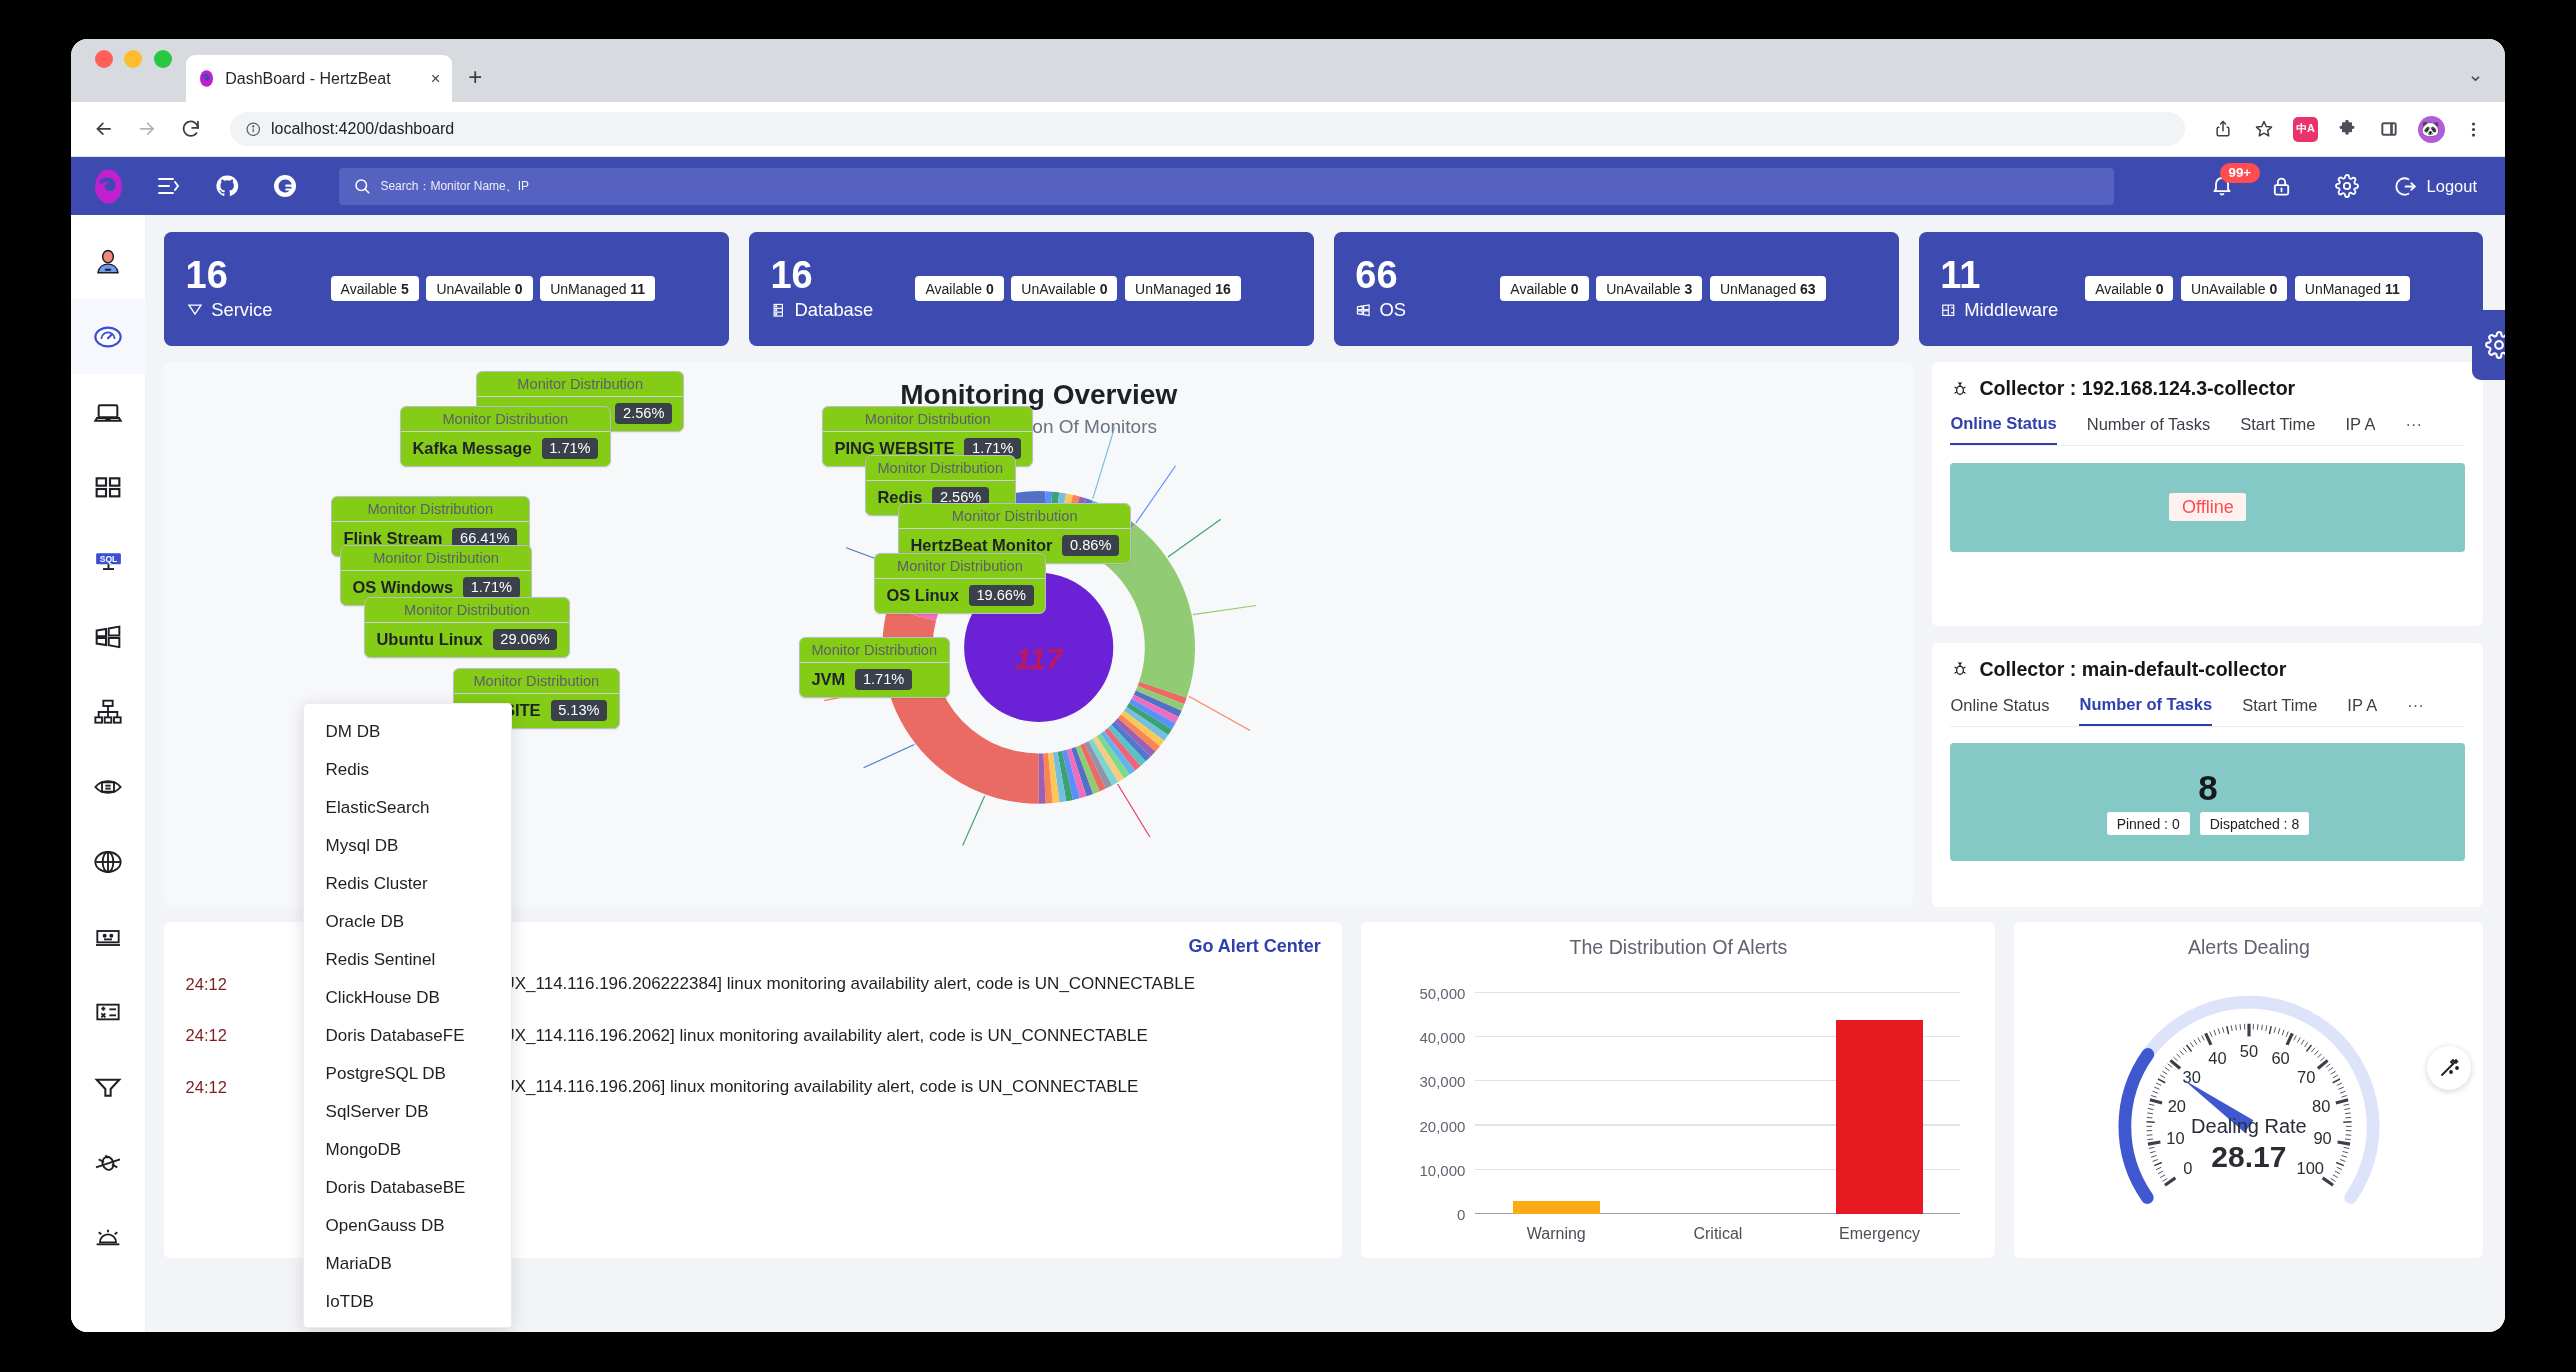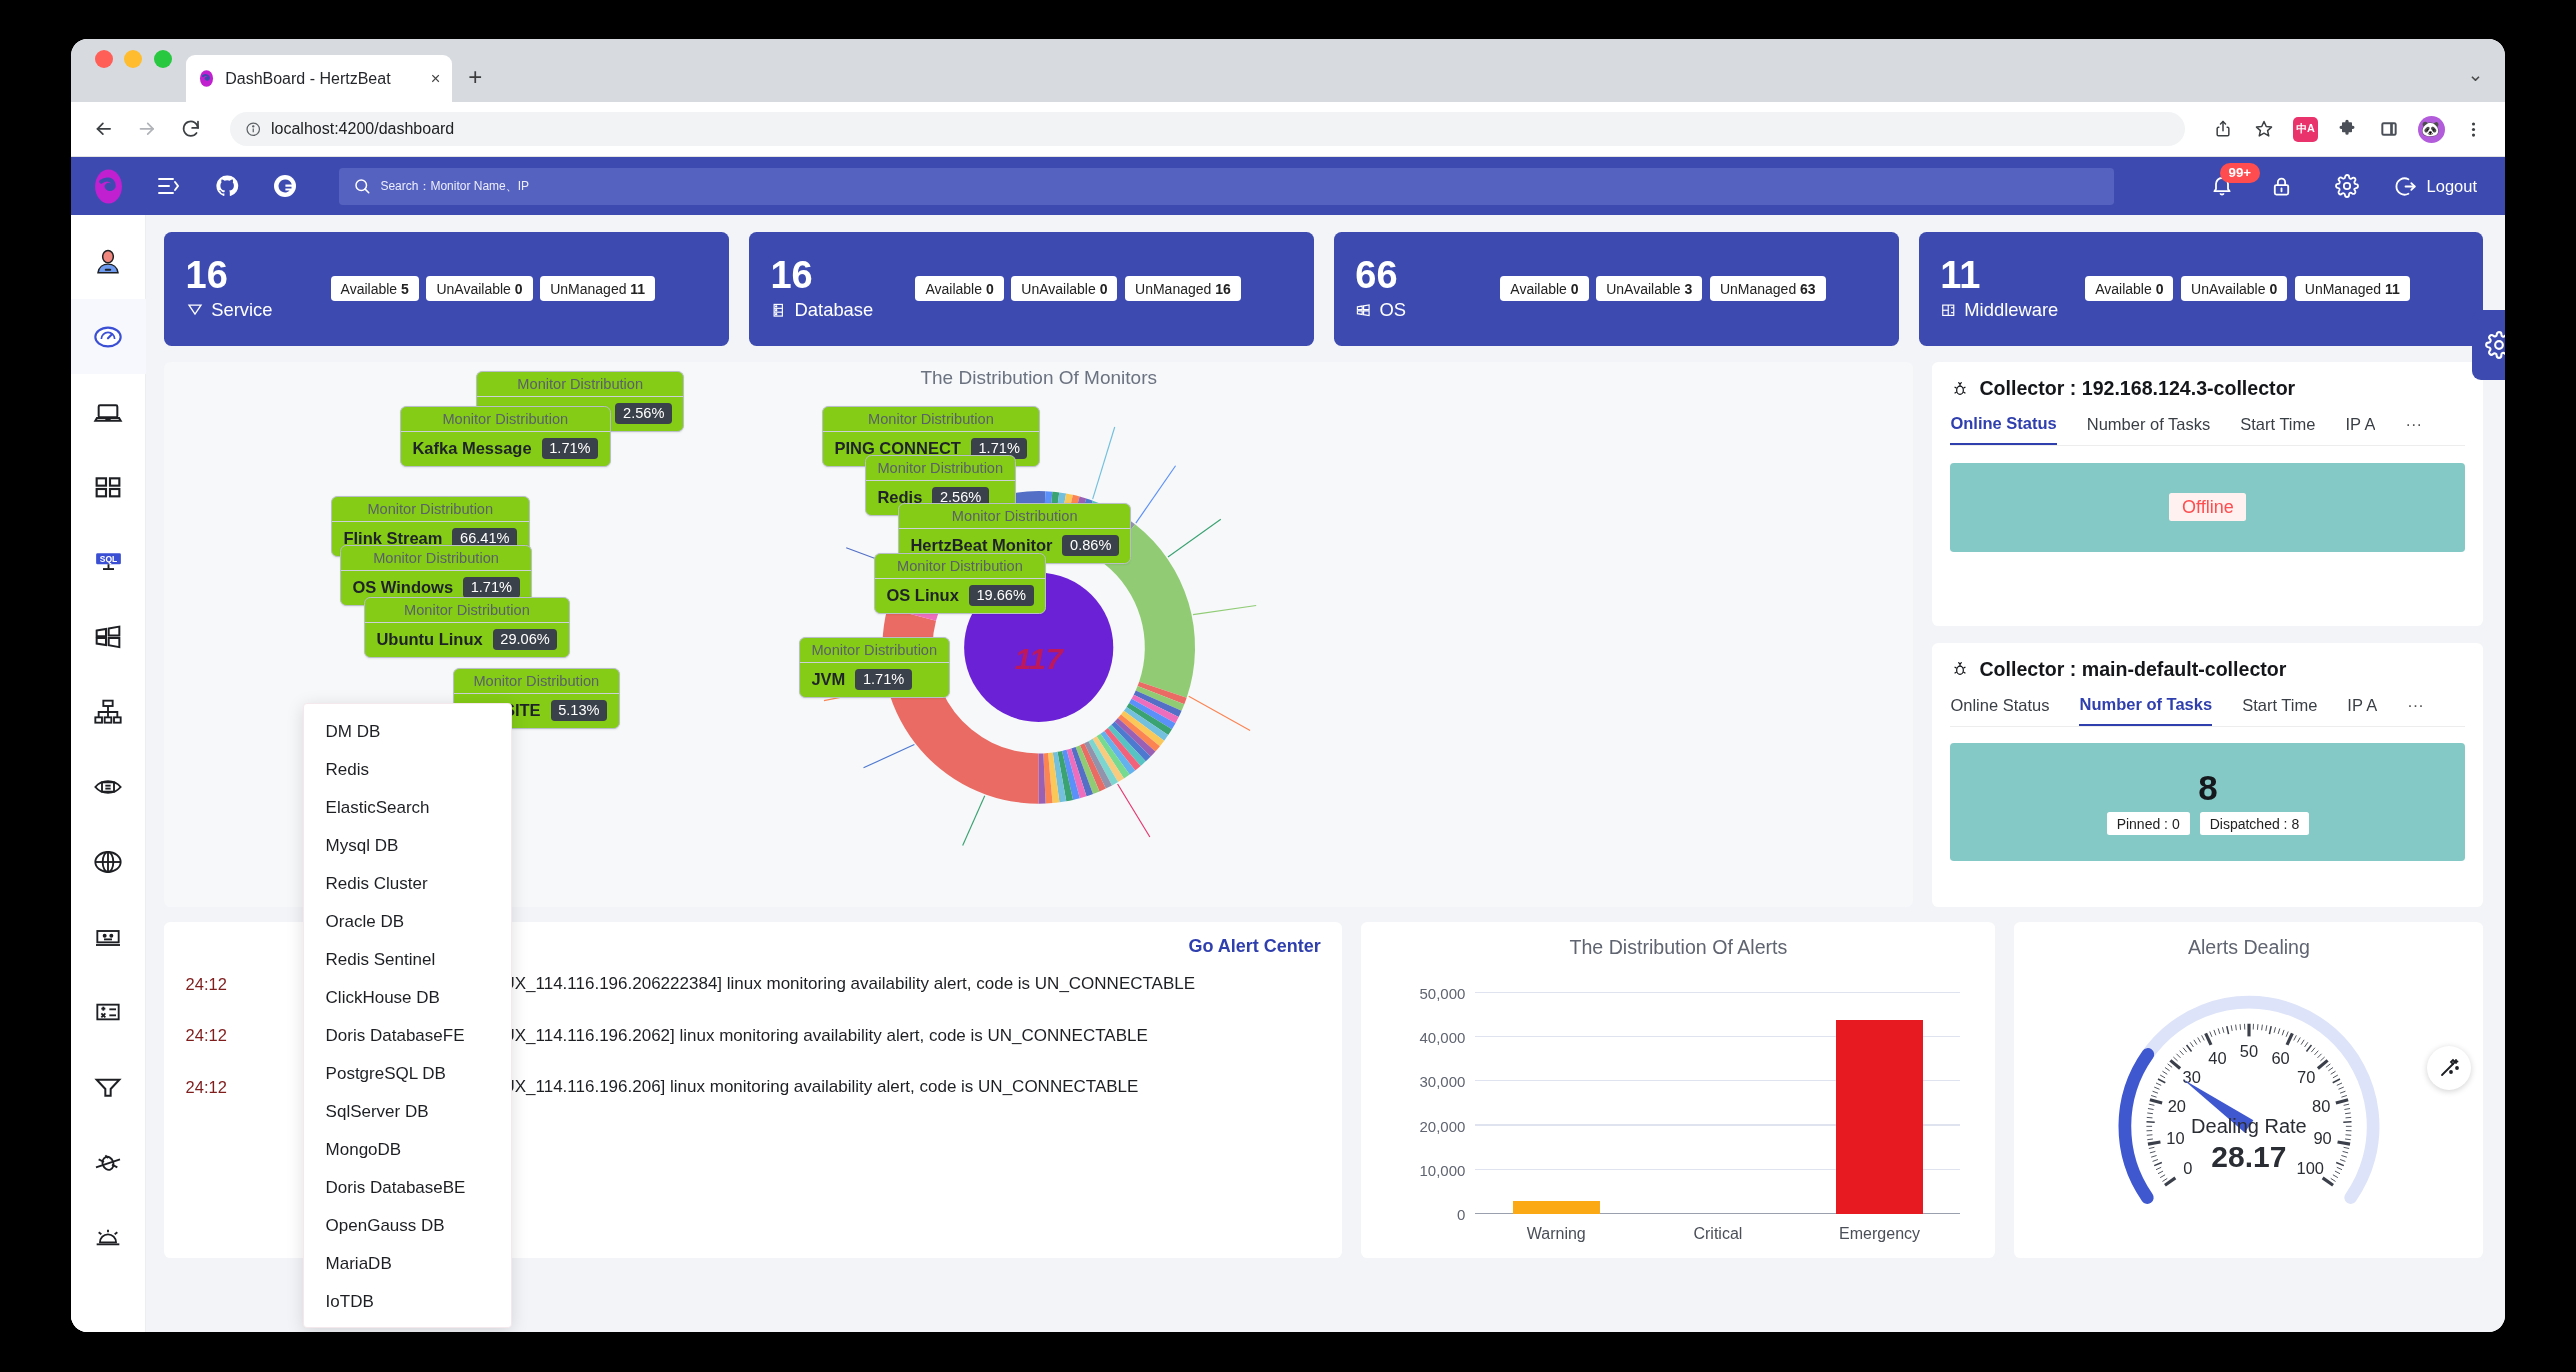--- a/index.html
+++ b/index.html
@@ -710,20 +710,21 @@
             <span class="tag"><span>Available</span> <b>0</b></span>
             <span class="tag"><span>UnAvailable</span> <b>0</b></span>
             <span class="tag"><span>UnManaged</span> <b>11</b></span>
           </div>
         </div>
       </div>
 
       <div class="midrow">
 
         <div class="chartcard">
+          <div class="chart-title">Monitoring Overview</div>
           <div class="chart-sub">The Distribution Of Monitors</div>
 
           <div class="donut-wrap">
             <svg id="donut-svg" viewBox="0 0 1080 760" preserveAspectRatio="xMidYMid meet" style="width:100%;height:100%">
                 <path d="M540 616 A218 218 0 0 1 329.0547543078753 342.9899707336092 L396.7894662273649 360.6537415989641 A148 148 0 0 0 540 546 Z" fill="#ea6b63"></path>
                 <path d="M329.0547543078753 342.9899707336092 A218 218 0 0 1 340.58795683703204 309.91573896790294 L404.61934684348967 338.19967599655797 A148 148 0 0 0 396.7894662273649 360.6537415989641 Z" fill="#ee6ebd"></path>
                 <path d="M340.58795683703204 309.91573896790294 A218 218 0 0 1 357.26934844425153 279.11556459312413 L415.94432830160196 317.28946587056134 A148 148 0 0 0 404.61934684348967 338.19967599655797 Z" fill="#5b8ff9"></path>
                 <path d="M357.26934844425153 279.11556459312413 A218 218 0 0 1 371.0717208994585 260.2058182645959 L425.31474629871497 304.45165643651467 A148 148 0 0 0 415.94432830160196 317.28946587056134 Z" fill="#3ba272"></path>
                 <path d="M371.0717208994585 260.2058182645959 A218 218 0 0 1 386.82230658385083 242.88522236837582 L436.0078044697703 292.6927197730258 A148 148 0 0 0 425.31474629871497 304.45165643651467 Z" fill="#73c0de"></path>
                 <path d="M386.82230658385083 242.88522236837582 A218 218 0 0 1 404.33945740652786 227.3535315828519 L447.90018209250513 282.1482691479912 A148 148 0 0 0 436.0078044697703 292.6927197730258 Z" fill="#fac858"></path>
@@ -832,21 +833,21 @@
           <div class="tt" style="left:289px; top:306px;">
             <div class="tt-head">Monitor Distribution</div>
             <div class="tt-body">
                 <span class="tt-name">WEBSITE</span>
                 <span class="tt-val">5.13%</span>
               </div>
           </div>
           <div class="tt" style="left:658px; top:44px;">
             <div class="tt-head">Monitor Distribution</div>
             <div class="tt-body">
-                <span class="tt-name">PING CONNECT</span>
+                <span class="tt-name">PING WEBSITE</span>
                 <span class="tt-val">1.71%</span>
               </div>
           </div>
           <div class="tt" style="left:701px; top:93px;">
             <div class="tt-head">Monitor Distribution</div>
             <div class="tt-body">
                 <span class="tt-name">Redis</span>
                 <span class="tt-val">2.56%</span>
               </div>
           </div>

